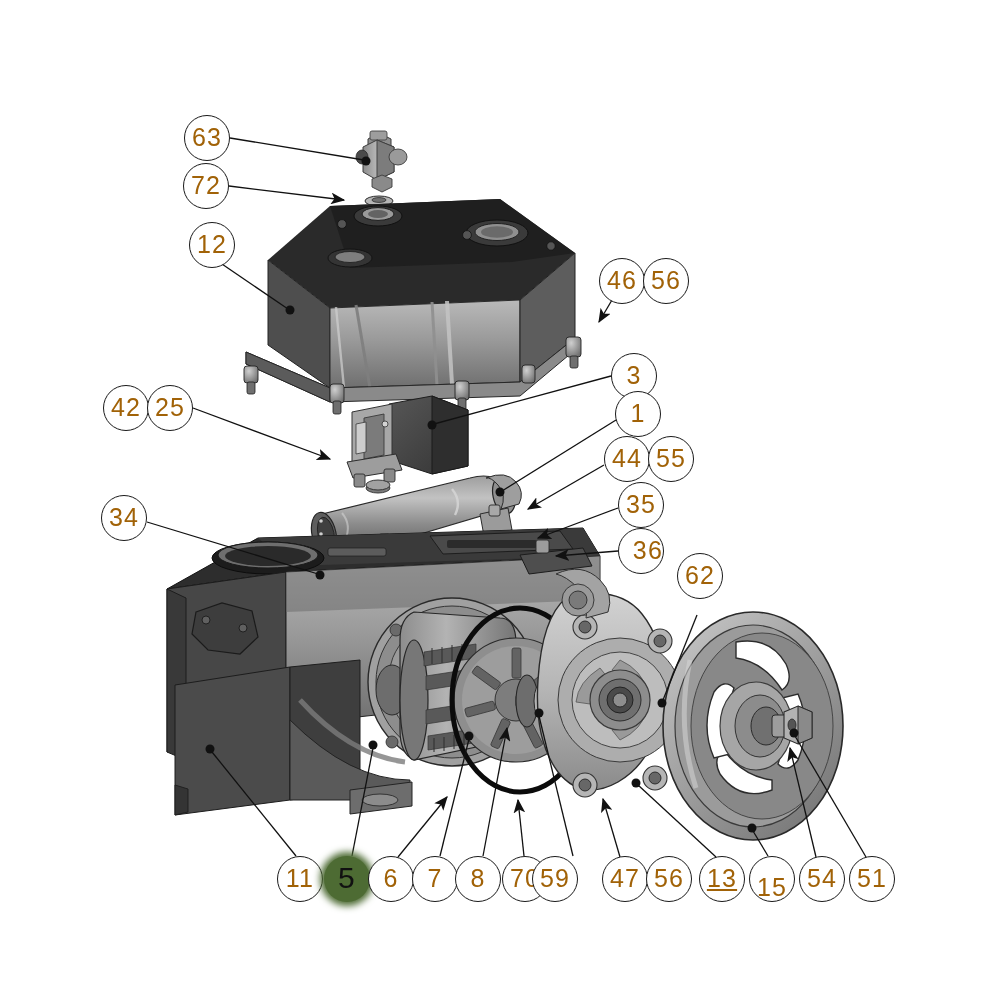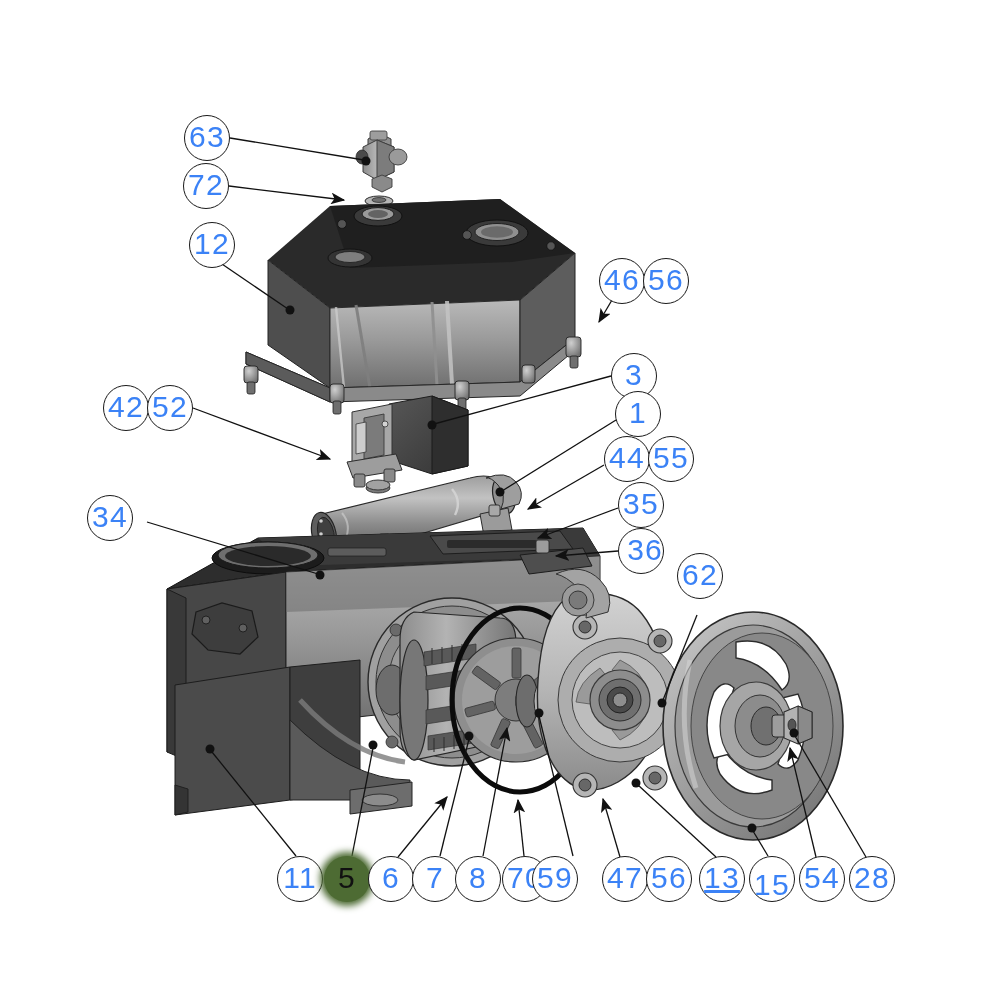--- a/index.html
+++ b/index.html
@@ -33,23 +33,23 @@
     width: 46px;
     height: 46px;
     border-radius: 50%;
     border: 1.6px solid #1a1a1a;
     background: #ffffff;
     box-sizing: border-box;
     display: flex;
     align-items: center;
     justify-content: center;
     font-family: "Liberation Sans", sans-serif;
-    font-size: 30px;
+    font-size: 25px;
     letter-spacing: 1.2px;
-    color: #3b82f6;
+    color: #a16207;
     line-height: 1;
     pointer-events: auto;
     cursor: default;
     user-select: none;
   }
   .callout.highlight {
     border-color: transparent;
     color: #111111;
     font-size: 30px;
     font-weight: 400;
@@ -441,41 +441,41 @@
       <div class="callout" style="left: 599px; top: 258px;">
         <span class="callout-text">46</span>
       </div>
       <div class="callout" style="left: 643px; top: 258px;">
         <span class="callout-text">56</span>
       </div>
       <div class="callout" style="left: 103px; top: 385px;">
         <span class="callout-text">42</span>
       </div>
       <div class="callout" style="left: 147px; top: 385px;">
-        <span class="callout-text">52</span>
+        <span class="callout-text">25</span>
       </div>
       <div class="callout" style="left: 611px; top: 353px;">
         <span class="callout-text">3</span>
       </div>
       <div class="callout" style="left: 615px; top: 391px;">
         <span class="callout-text">1</span>
       </div>
       <div class="callout" style="left: 604px; top: 436px;">
         <span class="callout-text">44</span>
       </div>
       <div class="callout" style="left: 648px; top: 436px;">
         <span class="callout-text">55</span>
       </div>
       <div class="callout" style="left: 618px; top: 482px;">
         <span class="callout-text">35</span>
       </div>
       <div class="callout" style="left: 618px; top: 528px; justify-content: flex-end;">
         <span class="callout-text">36</span>
       </div>
-      <div class="callout" style="left: 87px; top: 495px;">
+      <div class="callout" style="left: 101px; top: 495px;">
         <span class="callout-text">34</span>
       </div>
       <div class="callout" style="left: 677px; top: 553px;">
         <span class="callout-text">62</span>
       </div>
       <div class="callout" style="left: 277px; top: 856px;">
         <span class="callout-text">11</span>
       </div>
       <div class="callout highlight" style="left: 324px; top: 856px; background: rgb(77, 107, 51); box-shadow: rgb(77, 107, 51) 0px 0px 7px 4px;">
         <span class="callout-text">5</span>
@@ -504,17 +504,17 @@
       <div class="callout" style="left: 699px; top: 856px; text-decoration: underline;">
         <span class="callout-text">13</span>
       </div>
       <div class="callout" style="left: 749px; top: 856px; align-items: flex-end;">
         <span class="callout-text">15</span>
       </div>
       <div class="callout" style="left: 799px; top: 856px;">
         <span class="callout-text">54</span>
       </div>
       <div class="callout" style="left: 849px; top: 856px;">
-        <span class="callout-text">28</span>
+        <span class="callout-text">51</span>
       </div>
     </div>
 
 </div>
 
 </body></html>

